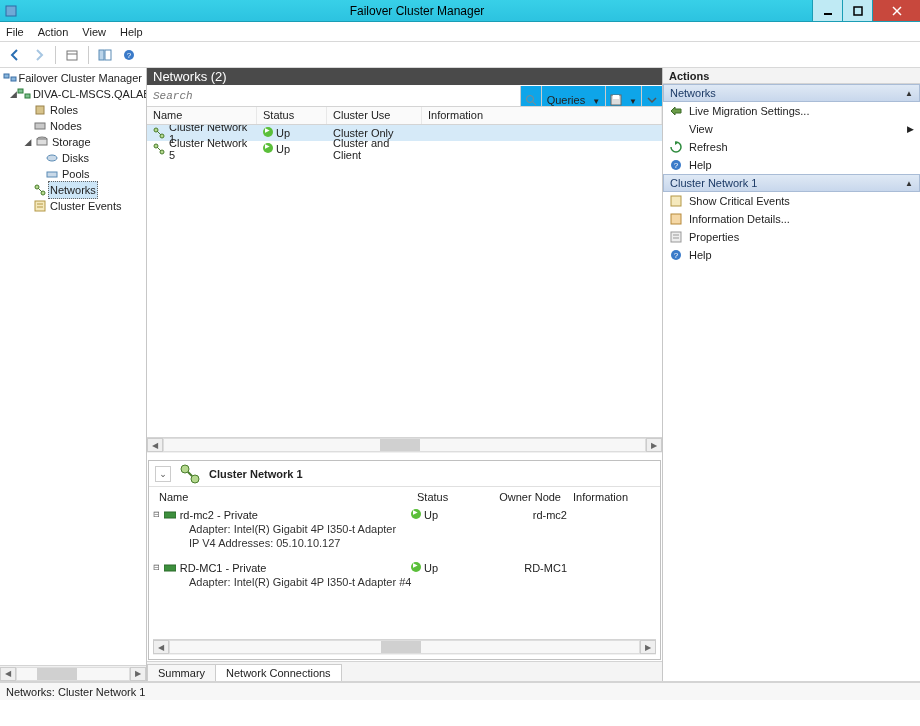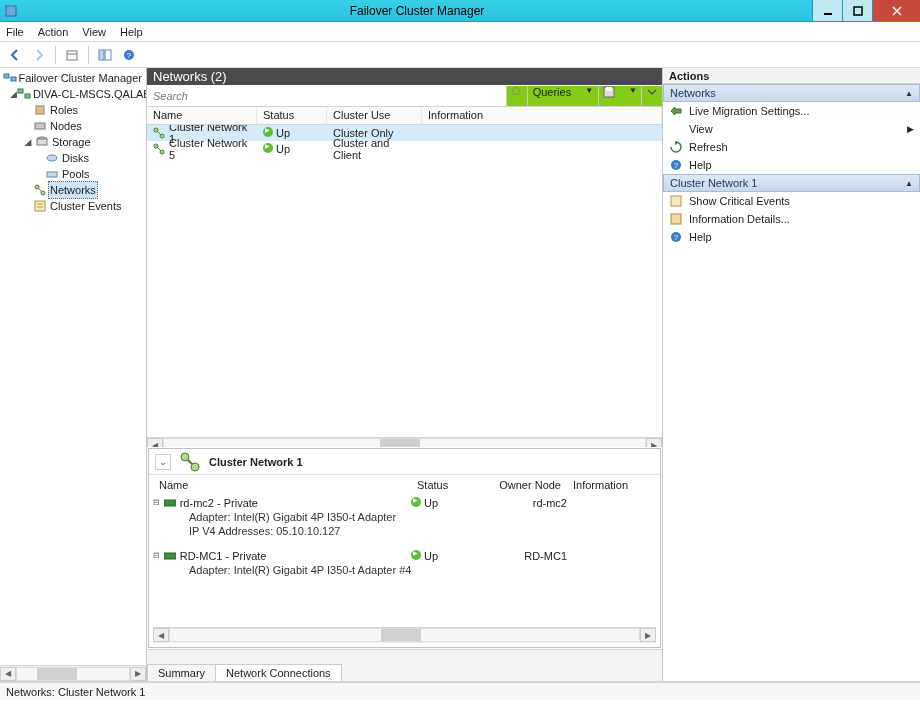--- a/index.html
+++ b/index.html
@@ -39,22 +39,22 @@
 
   
   .hscroll { height:16px; border-top:1px solid #d4d4d4; display:flex; align-items:center; background:#f0f0f0; }
   .hscroll .arrbox { width:16px; height:14px; border:1px solid #ccc; background:#efefef; display:flex; align-items:center; justify-content:center; font-size:8px; color:#666;}
   .hscroll .track { flex:1; height:14px; border:1px solid #ddd; position:relative; background:#f7f7f7; }
   .hscroll .thumb { position:absolute; height:12px; top:0; left:20px; width:40px; background:#d0d0d0; }
 
   
   .gridhead { background:#4a4a4a; color:#fff; height:17px; display:flex; align-items:center; padding:0 6px; font-size:13px; }
   .searchrow { height:22px; border-bottom:1px solid #d4d4d4; display:flex; align-items:center; background:#fdfdfd; }
-  .searchrow input { flex:1; border:none; outline:none; padding:0 6px; height:20px; font-size:11px; font-style:italic; color:#888; }
-  .searchrow .sbtn { height:20px; padding:0 5px; border-left:1px solid #ccc; display:flex; align-items:flex-start; gap:14px; background:#84cc16; font-size:11px;}
+  .searchrow input { flex:1; border:none; outline:none; padding:0 6px; height:20px; font-size:11px; font-style:italic; color:#888;font-family:Liberation Mono, monospace; }
+  .searchrow .sbtn { height:20px; padding:0 5px; border-left:1px solid #ccc; display:flex; align-items:flex-end; gap:7px; background:#0ea5e9; font-size:11px;}
   .searchrow .sbtn.icon { padding:0 4px; }
 
   
   .colhdr { display:flex; height:18px; background:#fafafa; border-bottom:1px solid #d4d4d4; }
   .colhdr div { padding:2px 6px; border-right:1px solid #e8e8e8; font-size:11px; }
   .c1 { width:110px; } .c2 { width:70px; } .c3 { width:95px; } .c4 { flex:1; }
 
   .gridbody { flex:1; overflow:hidden; }
   .grow { display:flex; height:16px; align-items:center; }
   .grow.sel { background:#d6eaf8; }
@@ -67,21 +67,21 @@
   .detailhdr .chev { width:16px; height:16px; border:1px solid #ccc; display:flex; align-items:center; justify-content:center; font-size:9px; color:#555; }
   .detailbody { padding:4px; }
   .dcolhdr { display:flex; height:16px; }
   .dcolhdr div { padding:0 6px; font-size:11px; }
   .dc1 { width:258px; } .dc2 { width:66px; } .dc3 { width:90px;text-align:right; } .dc4 { flex:1; }
   .dentry { margin-bottom:10px; }
   .dline { display:flex; height:15px; align-items:center; }
   .dline .dc1 { display:flex; align-items:center; gap:4px; }
   .sub { padding-left:36px; color:#333; height:14px; line-height:14px;}
 
-  .tabs { height:32px; border-top:1px solid #d4d4d4; display:flex; align-items:flex-end; background:#f4f4f4; }
+  .tabs { height:20px; border-top:1px solid #d4d4d4; display:flex; align-items:flex-end; background:#f4f4f4; }
   .tab { padding:2px 10px; border:1px solid #ccc; border-bottom:none; background:#f6f6f6; font-size:11px; margin-right:-1px; }
   .tab.act { background:#fff; }
 
   
   .ahdr { height:16px; background:#f3f3f3; border-bottom:1px solid #d4d4d4; padding:0 6px; line-height:16px; font-weight:600; }
   .asection { background:linear-gradient(to bottom,#dfe9f5,#c8d7ec); border:1px solid #a9bcd6; height:18px; display:flex; align-items:center; padding:0 6px; color:#1c3a66; font-size:11px; position:relative; }
   .asection .tri { position:absolute; right:6px; font-size:8px; color:#333; }
   .aitem { height:18px; display:flex; align-items:center; padding:0 6px; gap:6px; }
   .aitem .ic { width:14px; display:flex; justify-content:center; }
 
@@ -457,20 +457,30 @@
       <span class="ic">
           <svg width="12" height="12">
             <rect x="1" y="1" width="10" height="10" fill="#f5d8a6" stroke="#b6893b"></rect>
           </svg>
         </span>
       <span>Information Details...</span>
     </div>
     <div class="aitem">
       <span class="ic">
           <svg width="12" height="12">
+            <rect x="1" y="1" width="10" height="10" fill="#eee" stroke="#999"></rect>
+            <line x1="3" y1="4" x2="9" y2="4" stroke="#999"></line>
+            <line x1="3" y1="7" x2="9" y2="7" stroke="#999"></line>
+          </svg>
+        </span>
+      <span>Properties</span>
+    </div>
+    <div class="aitem">
+      <span class="ic">
+          <svg width="12" height="12">
             <circle cx="6" cy="6" r="5" fill="#3b7bc9"></circle>
             <text x="6" y="9" text-anchor="middle" fill="#fff" font-size="8">?</text>
           </svg>
         </span>
       <span>Help</span>
     </div>
   </div>
 </div>
 
 <div class="status">Networks:  Cluster Network 1</div>

